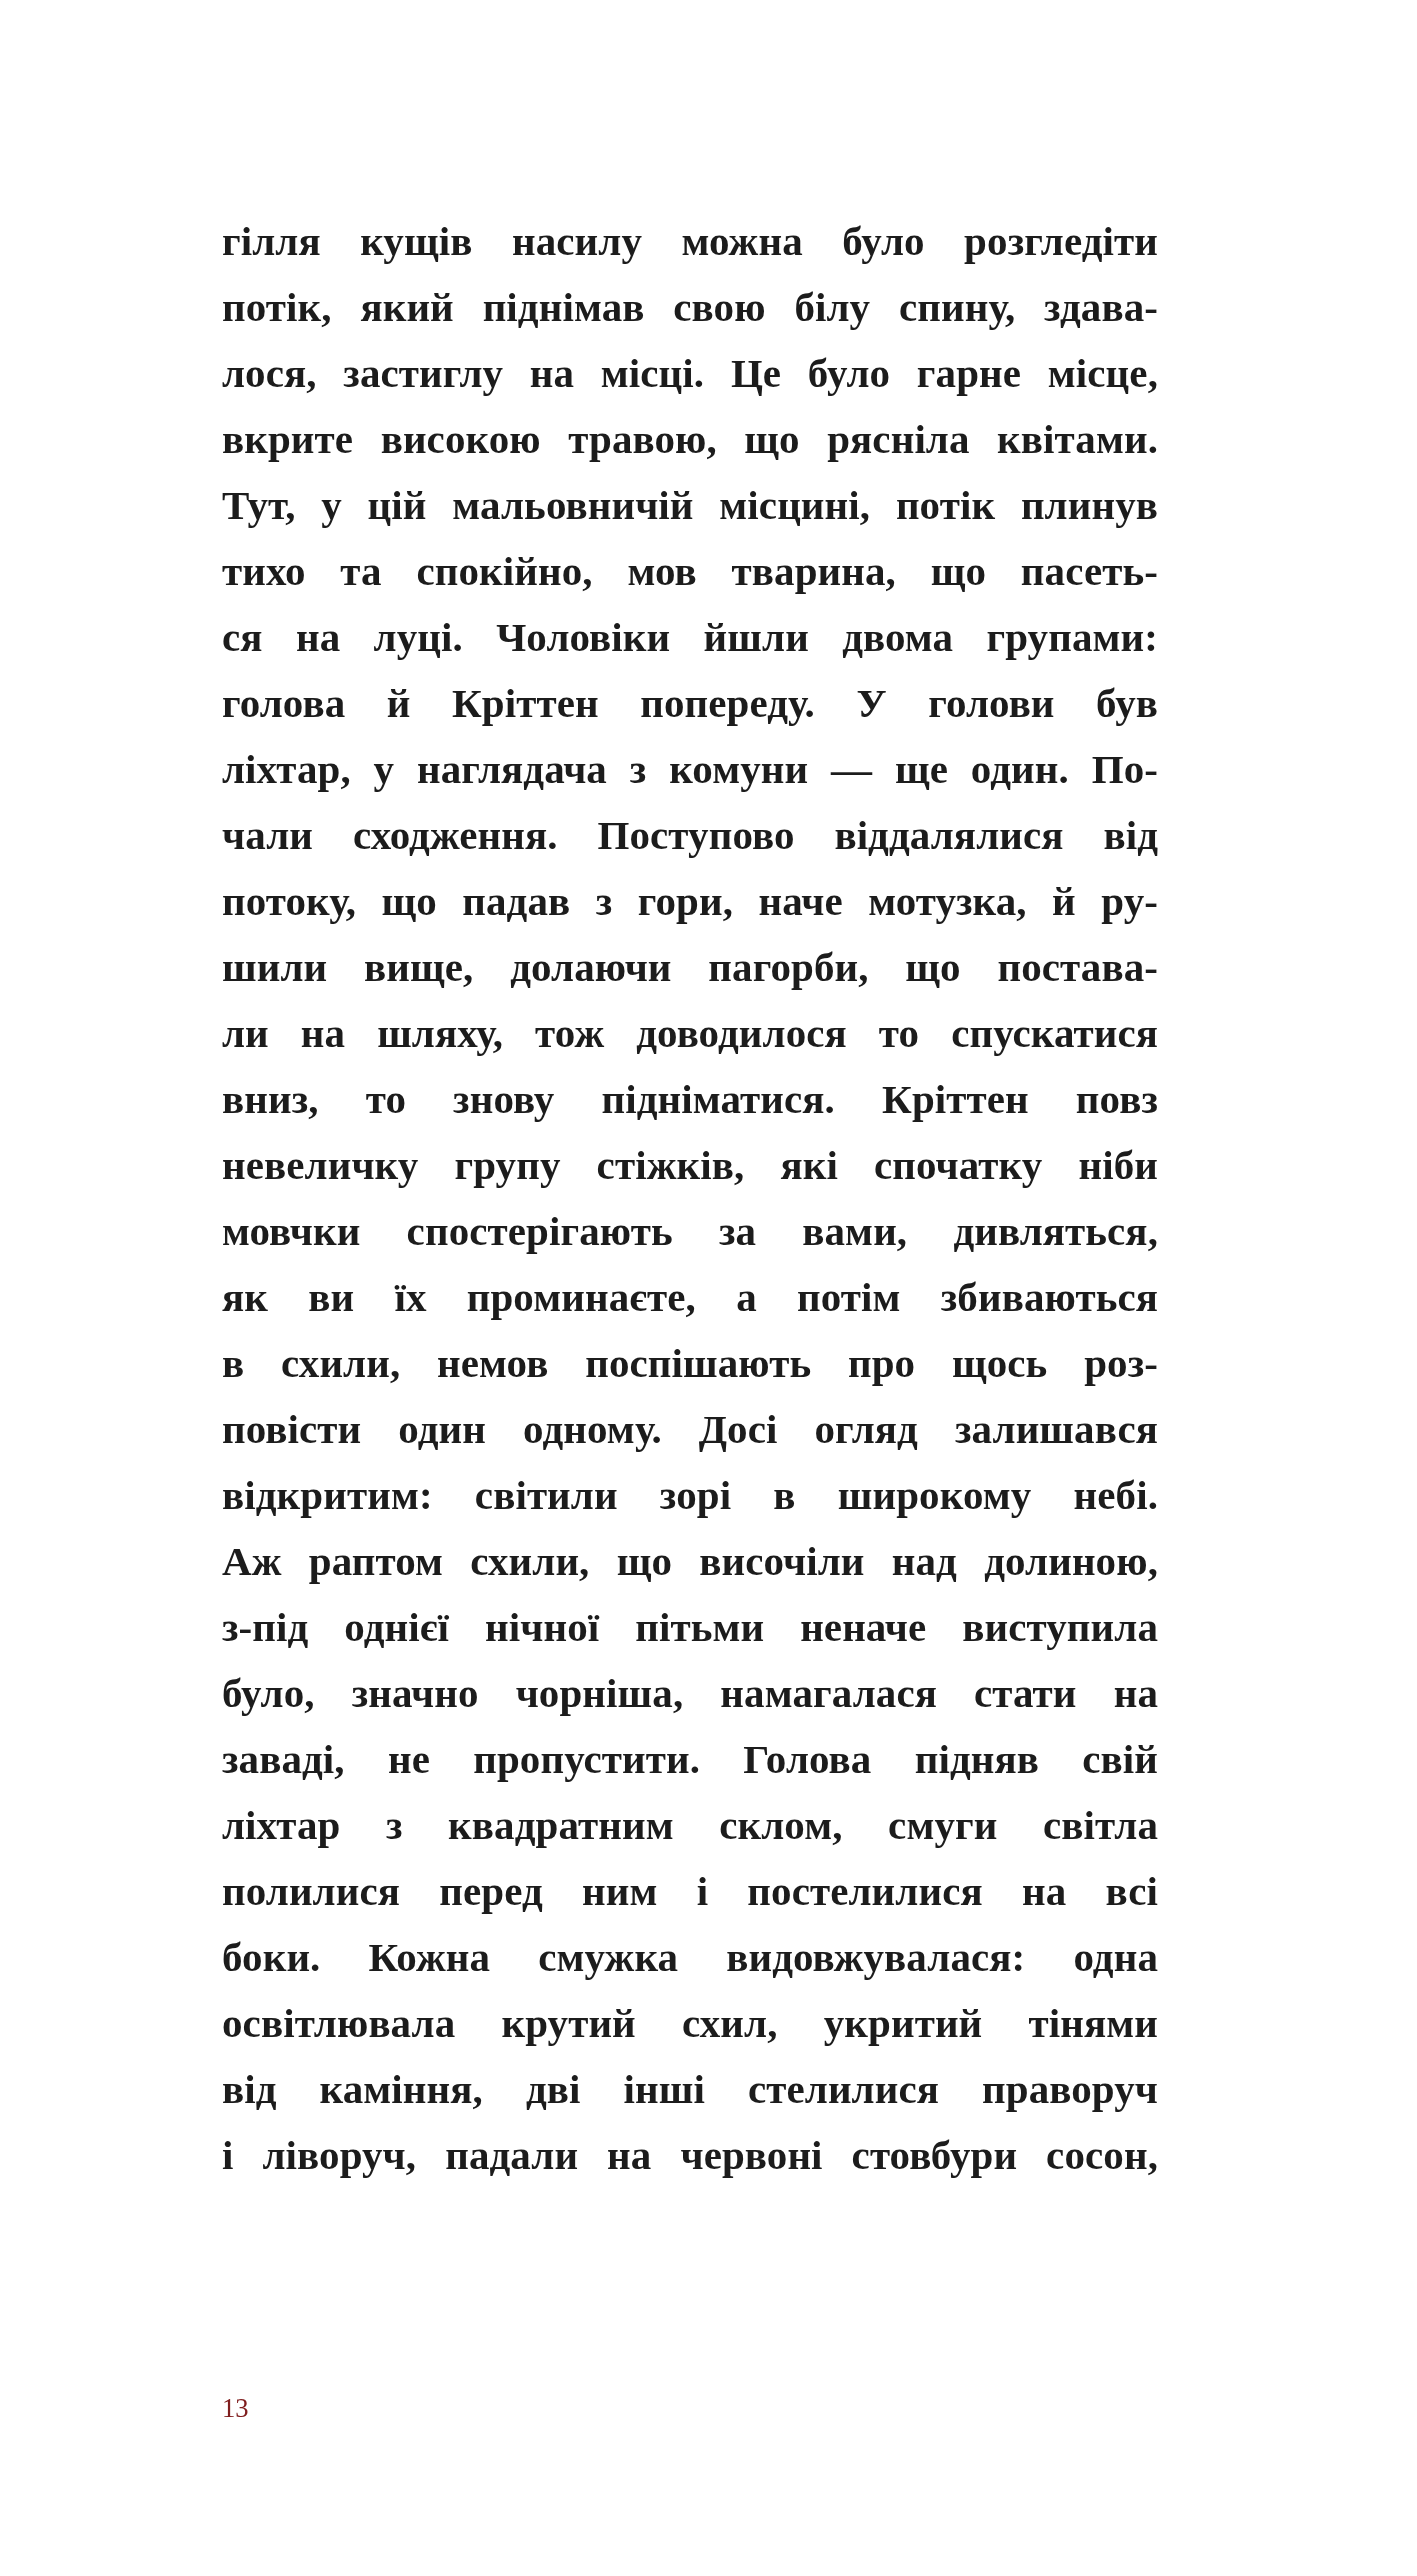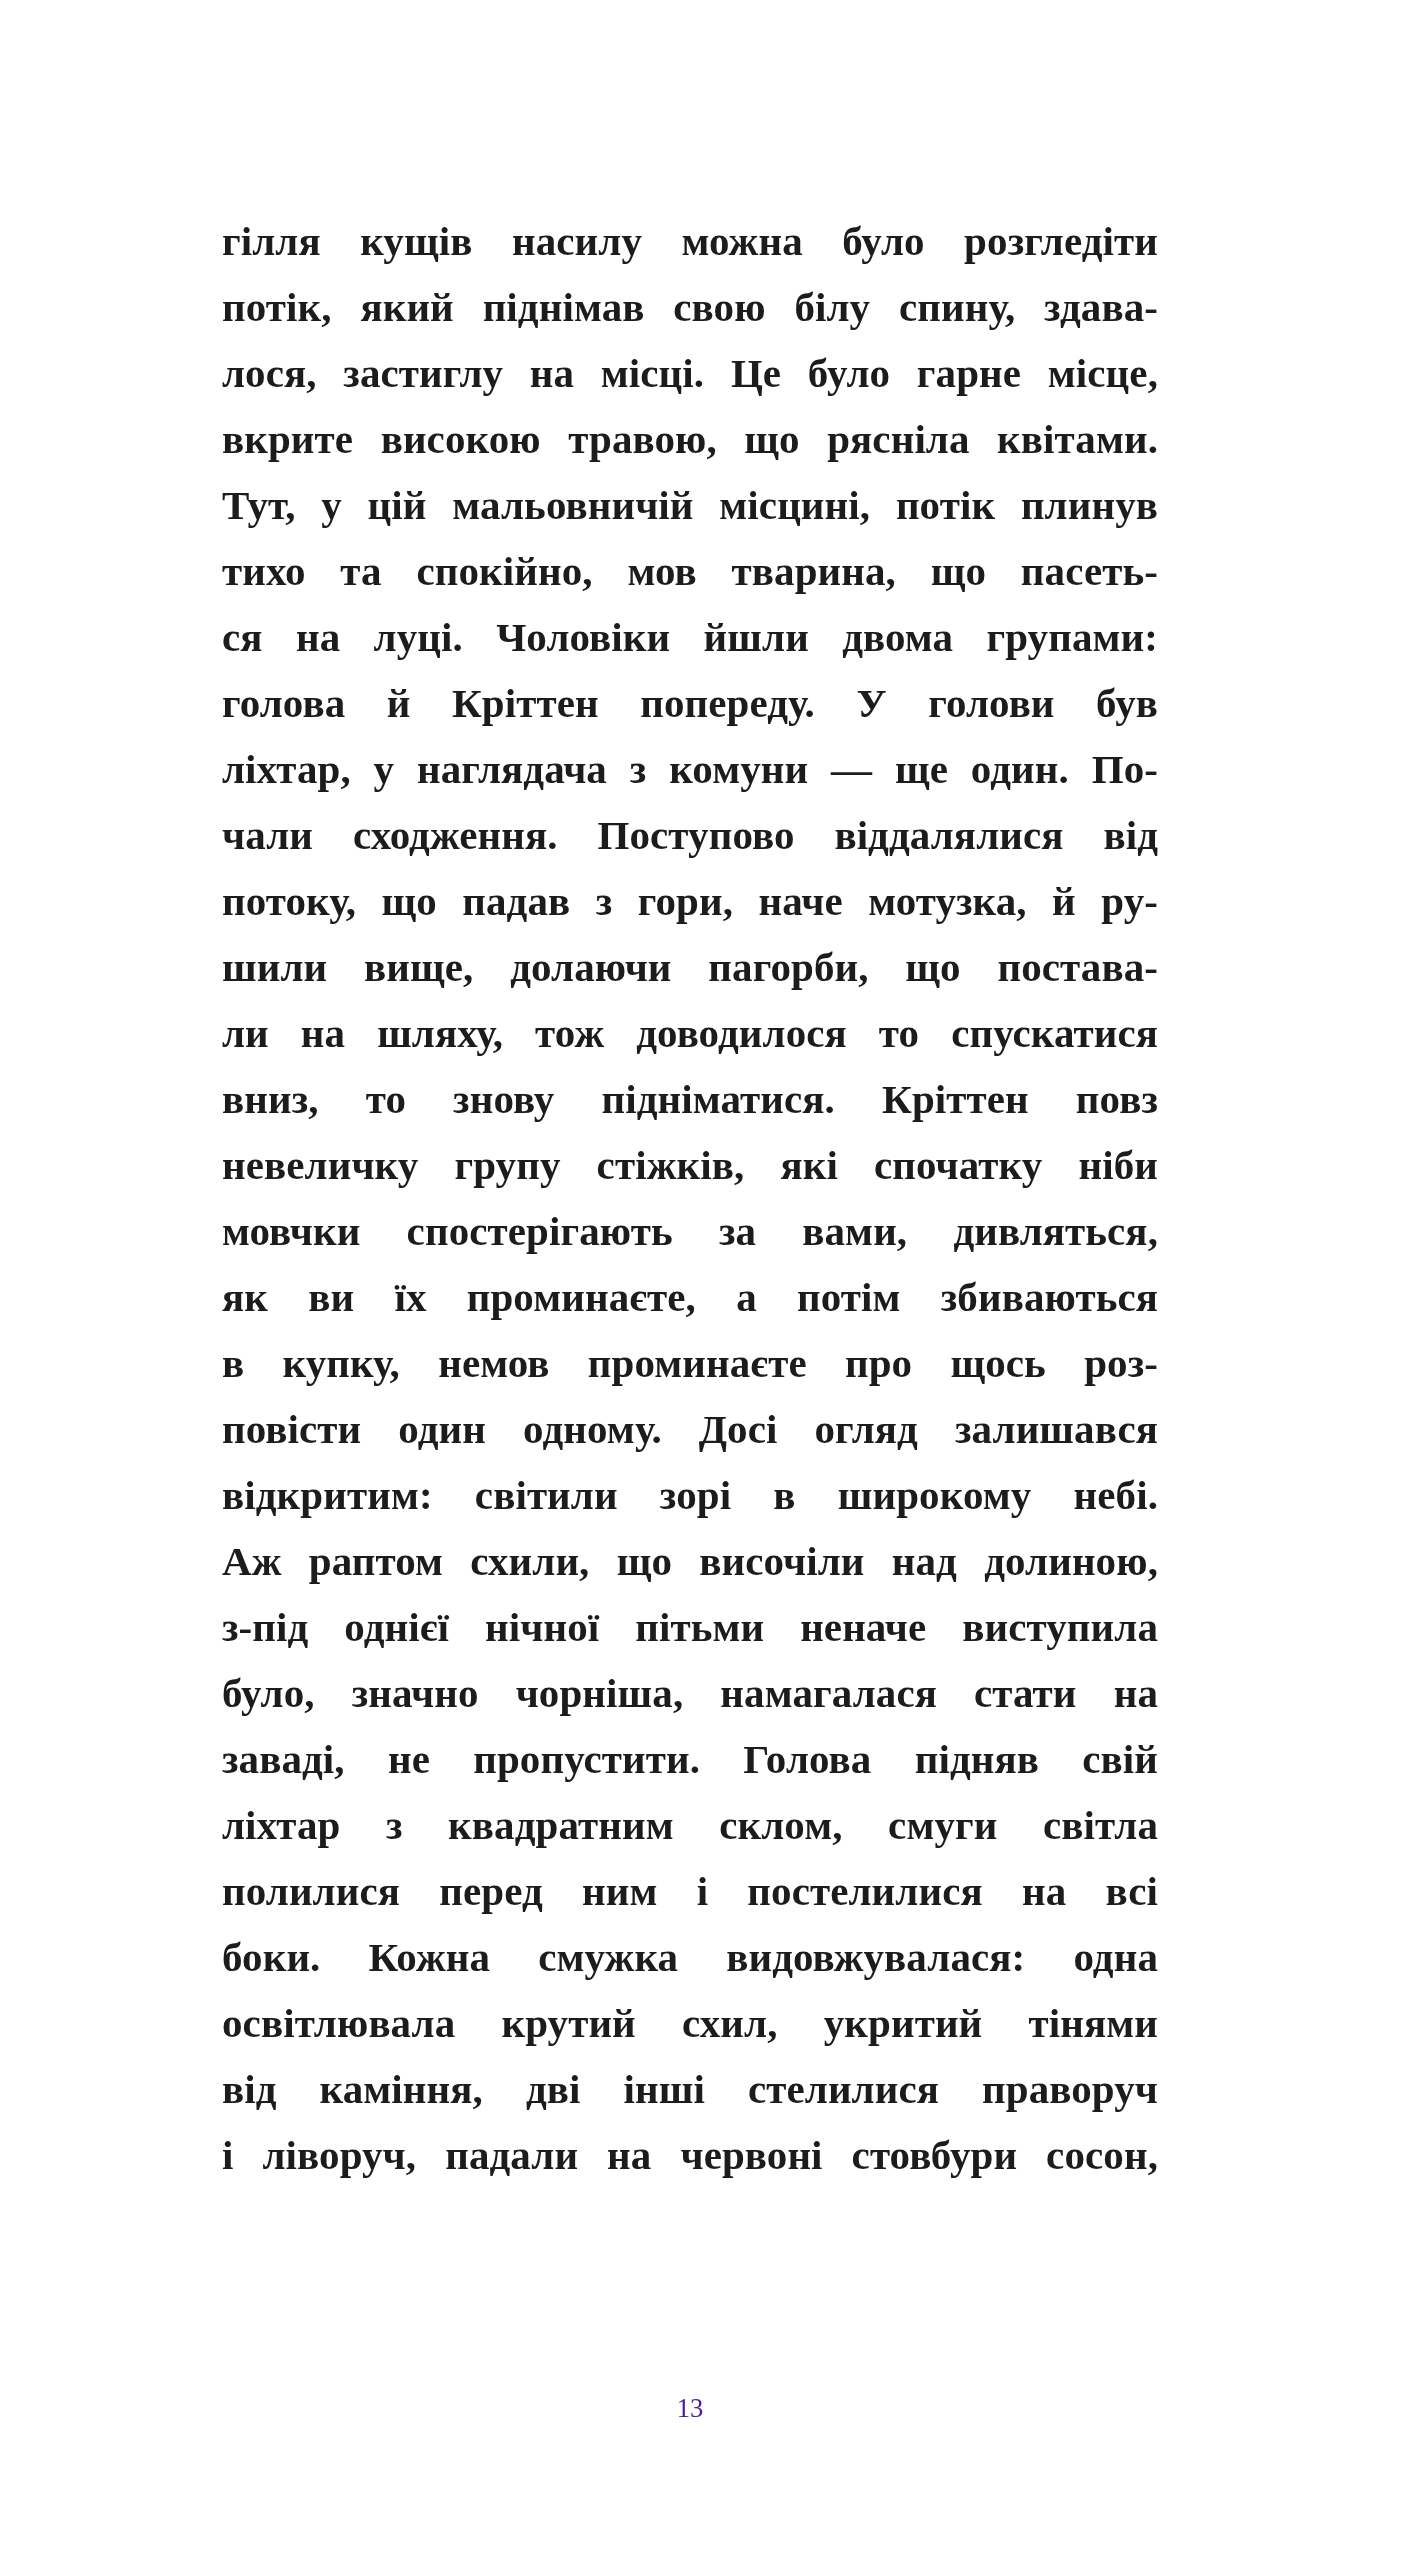--- a/index.html
+++ b/index.html
@@ -42,22 +42,22 @@
     font-weight: bold;
   }
   .page-number {
     position: absolute;
     left: 222px;
     top: 2394px;
     width: 936px;
     height: 29.5px;
     line-height: 29.5px;
     font-size: 26.6px;
-    text-align: center;
-    color: #4c1d95;
+    text-align: left;
+    color: #7f1d1d;
   }
 </style>
 </head>
 <body>
 
 <div class="page">
   <div class="text-block">
     <div class="line">гілля кущів насилу можна було розгледіти</div>
     <div class="line">потік, який піднімав свою білу спину, здава-</div>
     <div class="line">лося, застиглу на місці. Це було гарне місце,</div>
@@ -68,21 +68,21 @@
     <div class="line">голова й Кріттен попереду. У голови був</div>
     <div class="line">ліхтар, у наглядача з комуни — ще один. По-</div>
     <div class="line">чали сходження. Поступово віддалялися від</div>
     <div class="line">потоку, що падав з гори, наче мотузка, й ру-</div>
     <div class="line">шили вище, долаючи пагорби, що постава-</div>
     <div class="line">ли на шляху, тож доводилося то спускатися</div>
     <div class="line">вниз, то знову підніматися. Кріттен повз</div>
     <div class="line">невеличку групу стіжків, які спочатку ніби</div>
     <div class="line">мовчки спостерігають за вами, дивляться,</div>
     <div class="line">як ви їх проминаєте, а потім збиваються</div>
-    <div class="line">в купку, немов проминаєте про щось роз-</div>
+    <div class="line">в схили, немов поспішають про щось роз-</div>
     <div class="line">повісти один одному. Досі огляд залишався</div>
     <div class="line">відкритим: світили зорі в широкому небі.</div>
     <div class="line">Аж раптом схили, що височіли над долиною,</div>
     <div class="line">з-під однієї нічної пітьми неначе виступила</div>
     <div class="line">було, значно чорніша, намагалася стати на</div>
     <div class="line">заваді, не пропустити. Голова підняв свій</div>
     <div class="line">ліхтар з квадратним склом, смуги світла</div>
     <div class="line">полилися перед ним і постелилися на всі</div>
     <div class="line">боки. Кожна смужка видовжувалася: одна</div>
     <div class="line">освітлювала крутий схил, укритий тінями</div>

